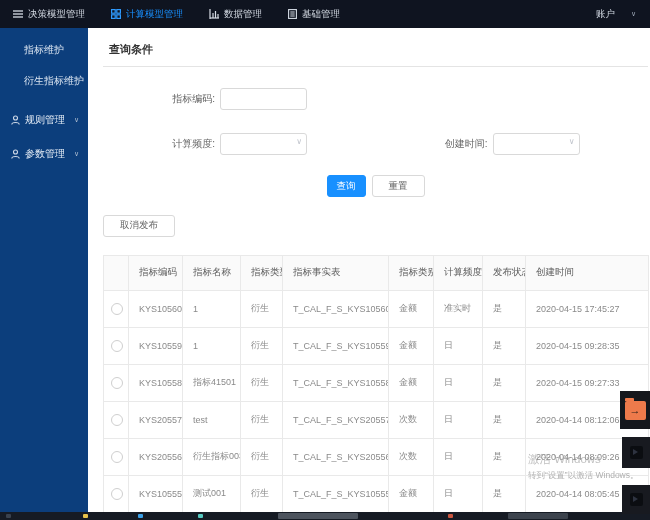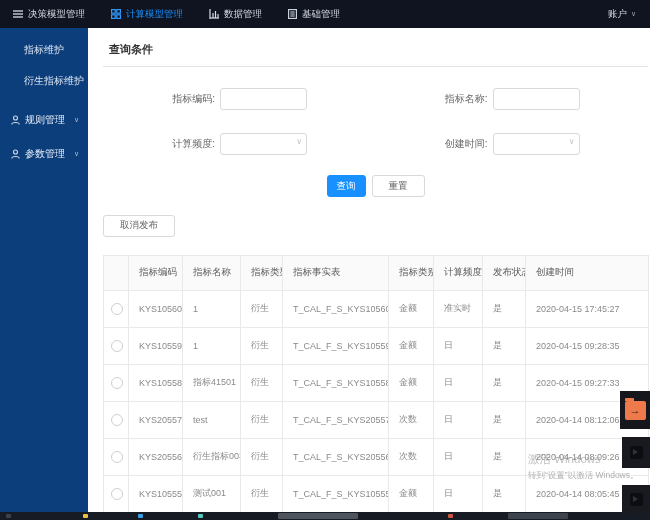--- a/index.html
+++ b/index.html
@@ -8,21 +8,21 @@
   .screen { position:relative; width:650px; height:520px; overflow:hidden; background:#000000; }
 
   
   .navbar { position:absolute; top:0; left:0; width:650px; height:28px;
             background:var(--navbar-bg,#0f1420); display:flex; align-items:center; z-index:30; }
   .nav-item { display:flex; align-items:center; gap:5px; padding:0 13px; height:28px;
               font-size:9.5px; color:#d7dde6; cursor:pointer; }
   .nav-item.active { color:var(--primary,#2f9bff); }
   .nav-item svg { display:block; }
   .nav-spacer { flex:1; }
-  .nav-account { display:flex; align-items:center; gap:4px; padding:0 14px; font-size:9.5px; color:#cdd4de; }
+  .nav-account { display:flex; align-items:center; gap:16px; padding:0 14px; font-size:9.5px; color:#cdd4de; }
   .nav-caret { font-size:7px; color:#9aa4b2; }
 
   
   .sidebar { position:absolute; top:28px; left:0; width:88px; height:484px;
              background:var(--sidebar-bg,#0c3e7c); z-index:20; padding-top:6px; }
   .side-group { height:34px; display:flex; align-items:center; padding:0 9px 0 11px;
                 color:#e3ebf5; font-size:10px; cursor:pointer; }
   .side-group .g-label { flex:1; margin-left:5px; }
   .side-group .g-arrow { font-size:7px; color:#aebdd1; }
   .side-sub { height:31px; display:flex; align-items:center; padding-left:24px;
@@ -177,26 +177,20 @@
   </div>
 
   <div class="main">
     <div class="query-title">查询条件</div>
     <hr class="query-divider">
 
     <div class="form-grid">
       <div class="form-row">
         <div class="form-field">
           <span class="f-label">指标编码:</span>
-          <span class="f-control">
-            <input type="text" value="" style="">
-          </span>
-        </div>
-        <div class="form-field">
-          <span class="f-label">指标名称:</span>
           <span class="f-control">
             <input type="text" value="" style="">
           </span>
         </div>
       </div>
       <div class="form-row">
         <div class="form-field">
           <span class="f-label">计算频度:</span>
           <span class="f-control">
             <input type="text" readonly="" value="" style="">

